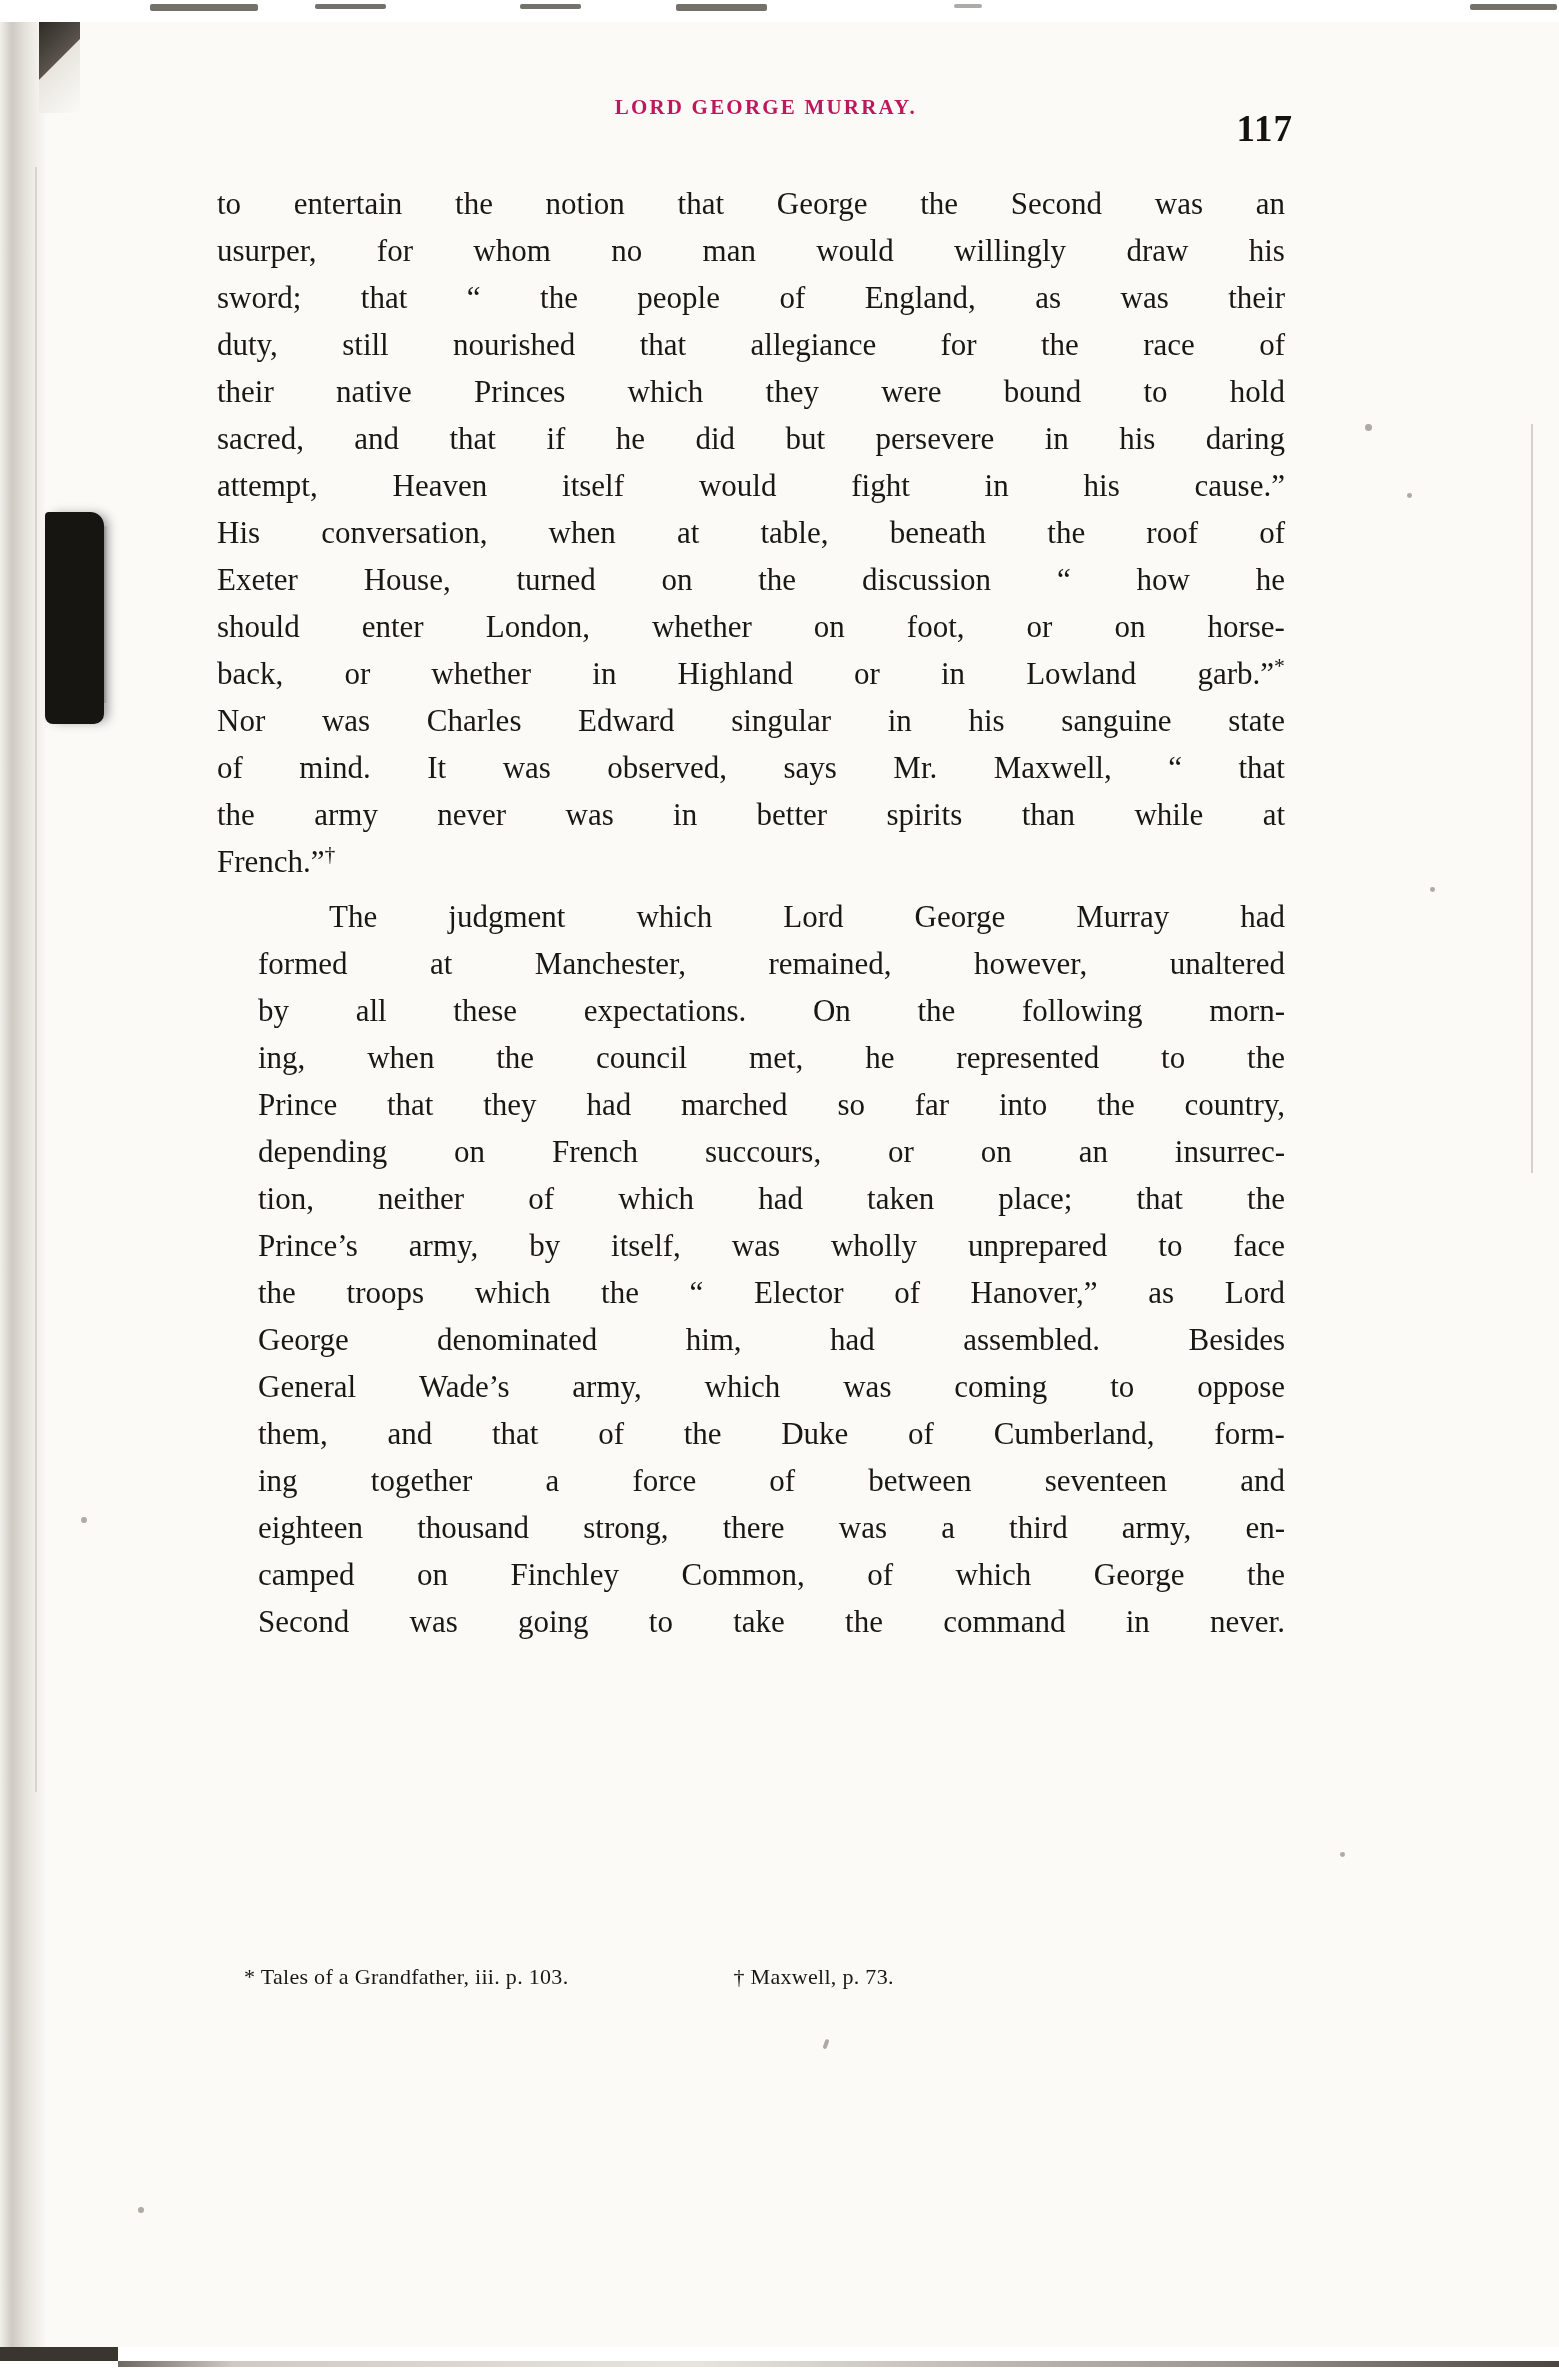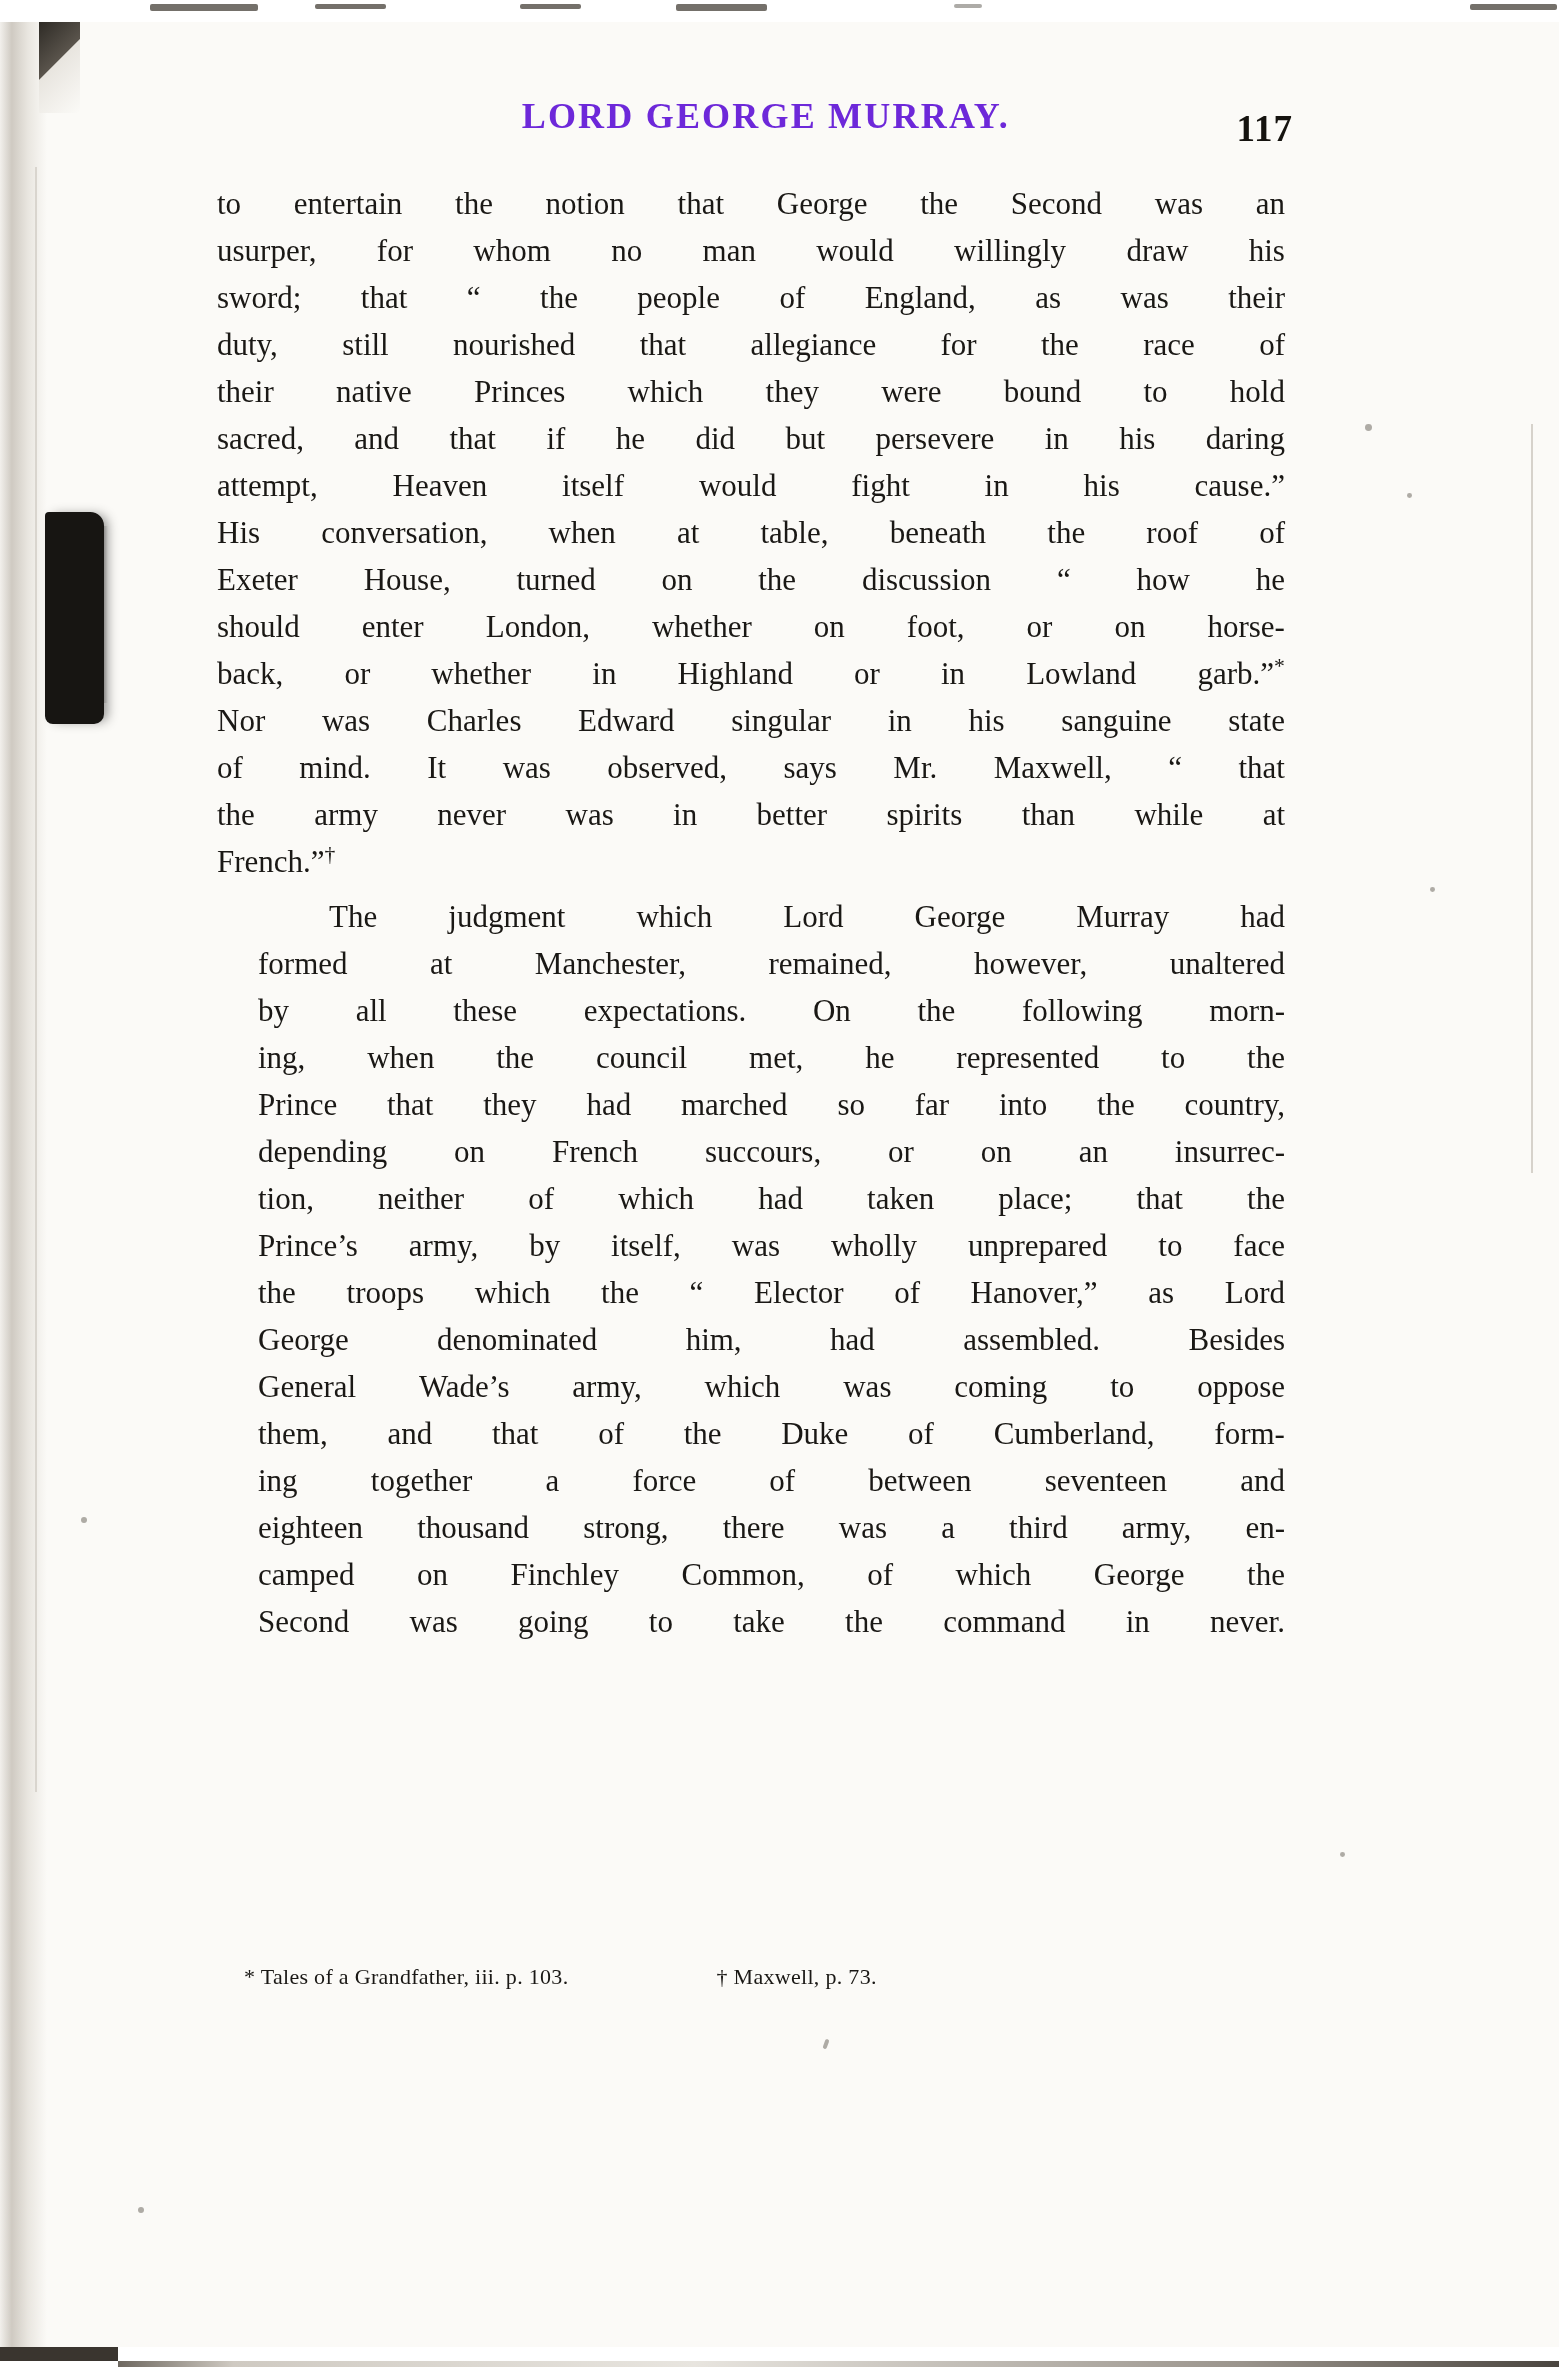--- a/index.html
+++ b/index.html
@@ -146,23 +146,23 @@
 
   #running-head {
     display: flex;
     align-items: baseline;
     justify-content: center;
     position: relative;
     height: 53px;
   }
   #running-head .rh-title {
     font-family: "Liberation Serif", serif;
-    font-size: 36px;
+    font-size: 21px;
     letter-spacing: 2.2px;
-    color: #6d28d9;
+    color: #be185d;
     white-space: nowrap;
     font-weight: 600;
     margin-left: 29.6px;
   }
   #running-head .rh-page {
     position: absolute;
     right: 0;
     bottom: -2px;
     font-family: "Liberation Serif", serif;
     font-size: 37px;
@@ -202,20 +202,21 @@
   }
 
   
   #footnotes {
     position: absolute;
     left: 244px;
     top: 1964px;
     width: 1005px;
     display: flex;
     align-items: baseline;
+    gap: 17px;
   }
   .footnote {
     font-family: "Liberation Serif", serif;
     font-size: 22px;
     letter-spacing: 0.3px;
     color: #1a1815;
     white-space: nowrap;
   }
   #footnote-1 { margin-right: 148px; }
 

